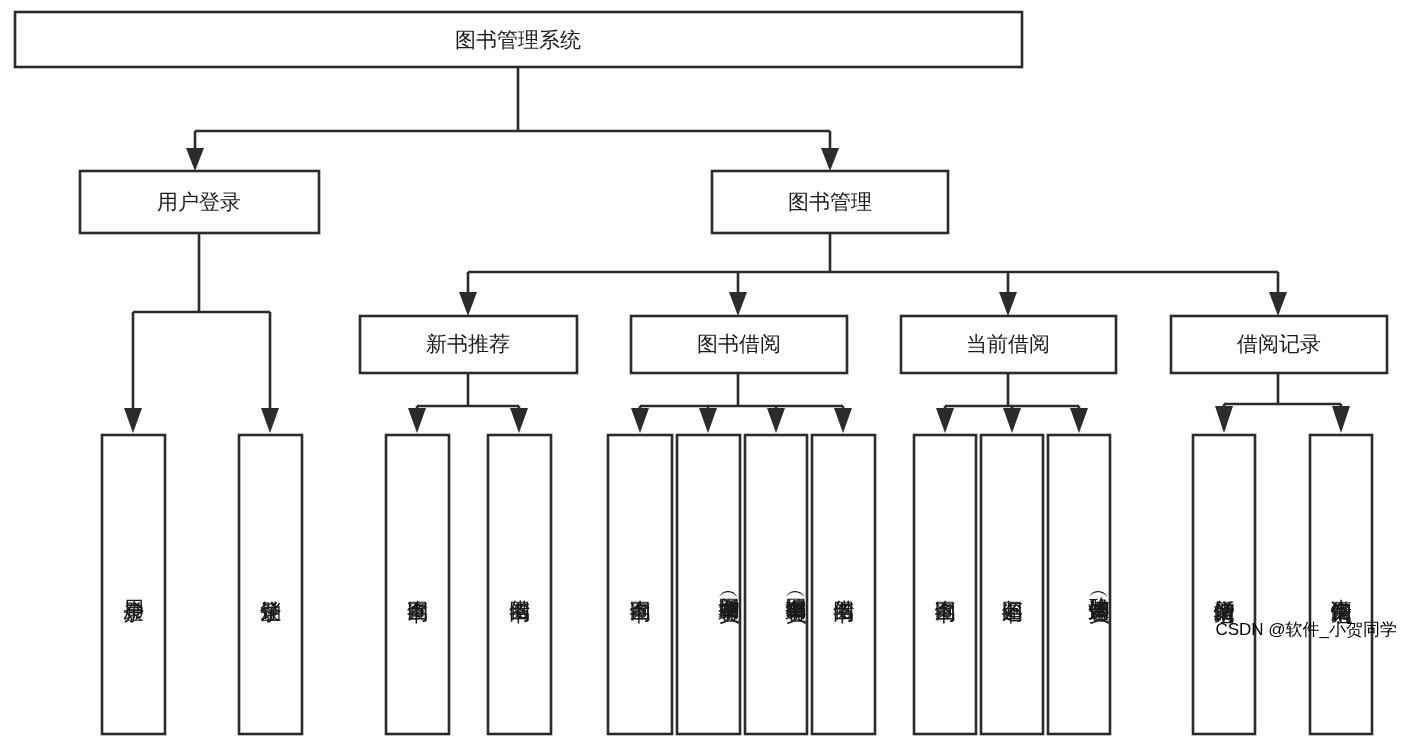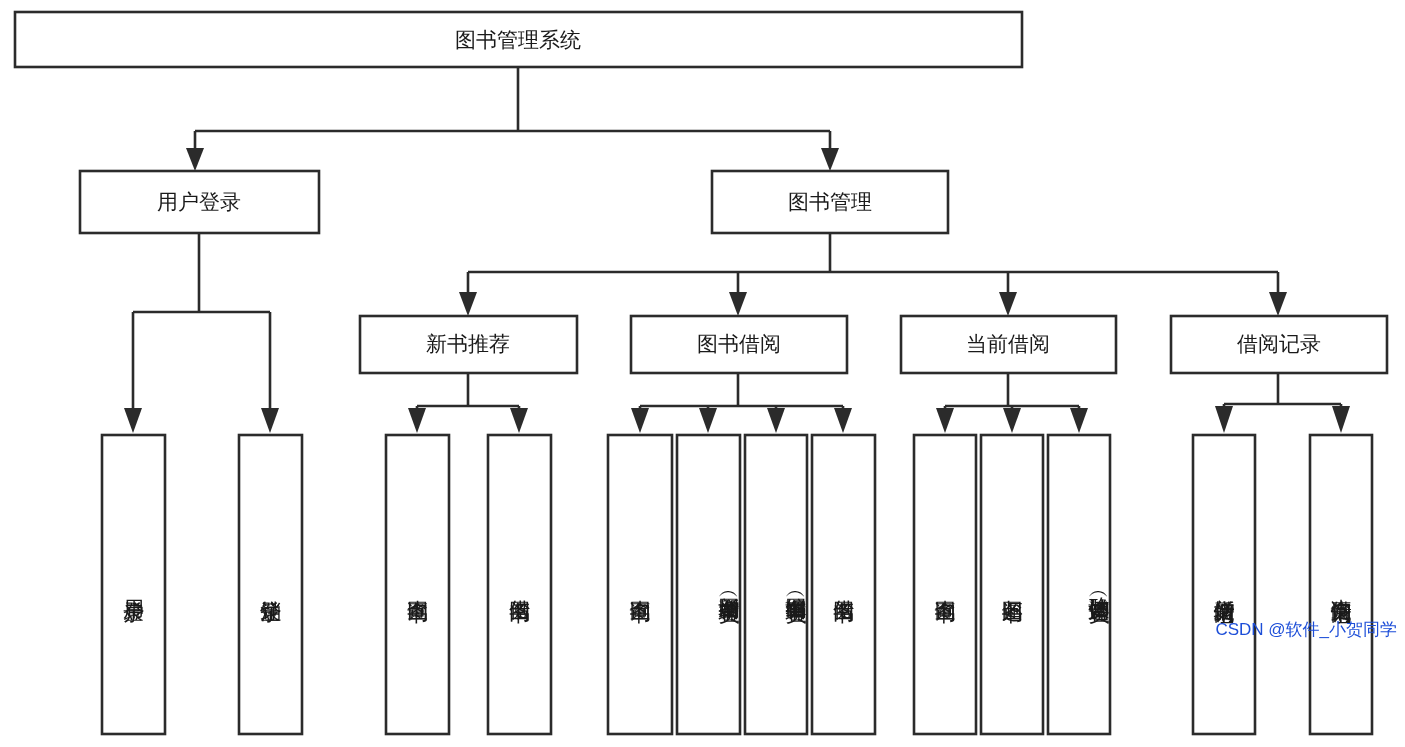--- a/index.html
+++ b/index.html
@@ -60,21 +60,21 @@
     letter-spacing: 1px;
     white-space: nowrap;
     pointer-events: none;
   }
   .watermark {
     position: absolute;
     right: 8px;
     bottom: 6px;
     font-family: "Liberation Sans", "DejaVu Sans", sans-serif;
     font-size: 17px;
-    color: #1d4ed8;
+    color: #000000;
     white-space: nowrap;
     user-select: none;
   }
 </style>
 </head>
 <body>
 
 <div id="diagram-root">
 
   <svg class="flow" viewBox="0 0 1405 747">

